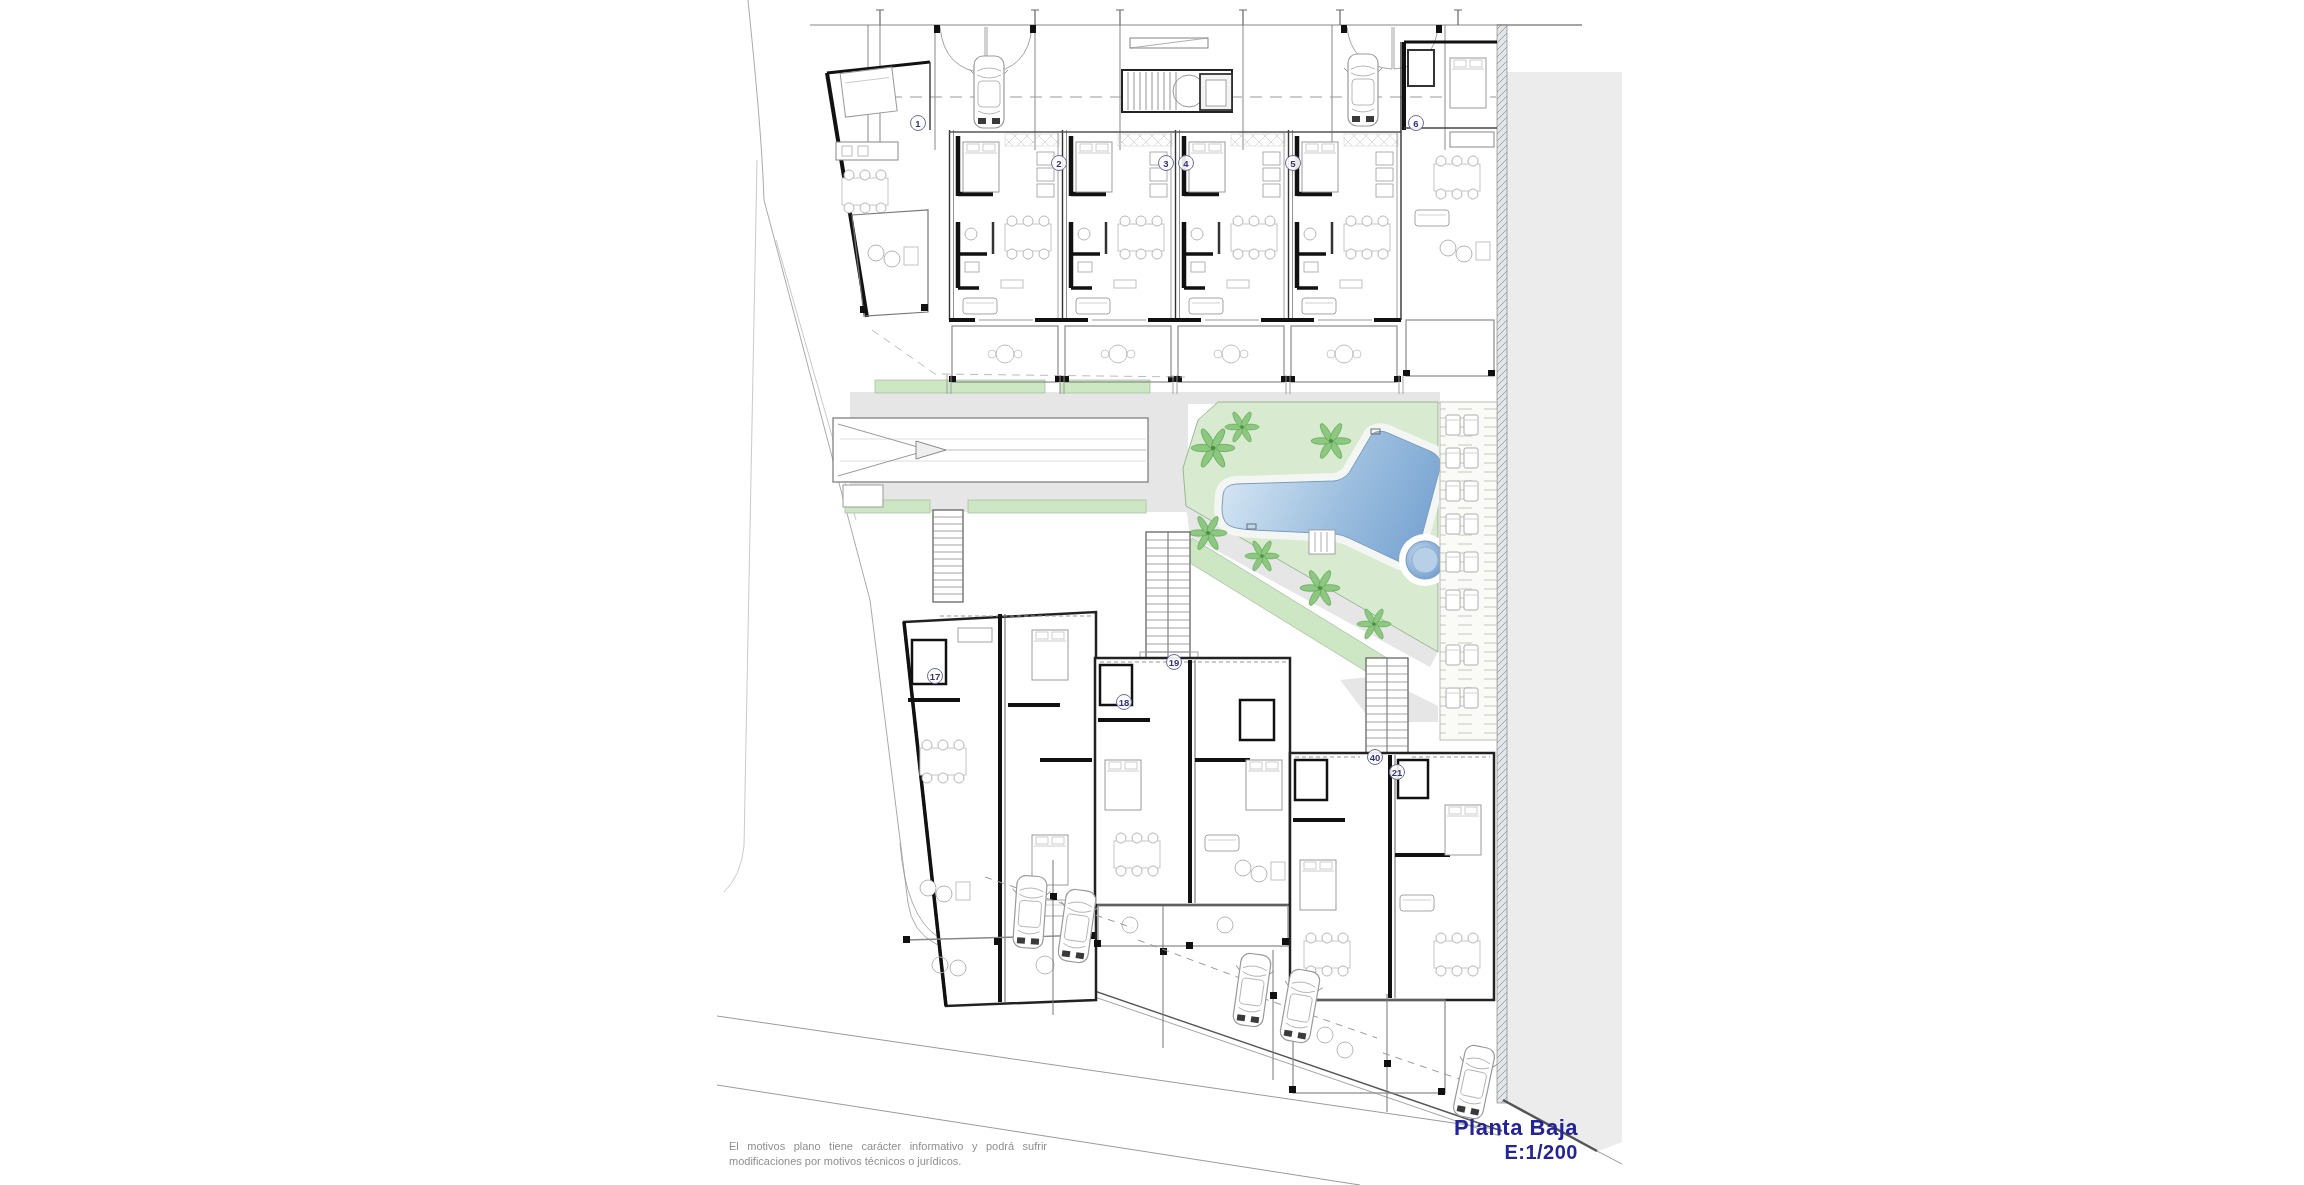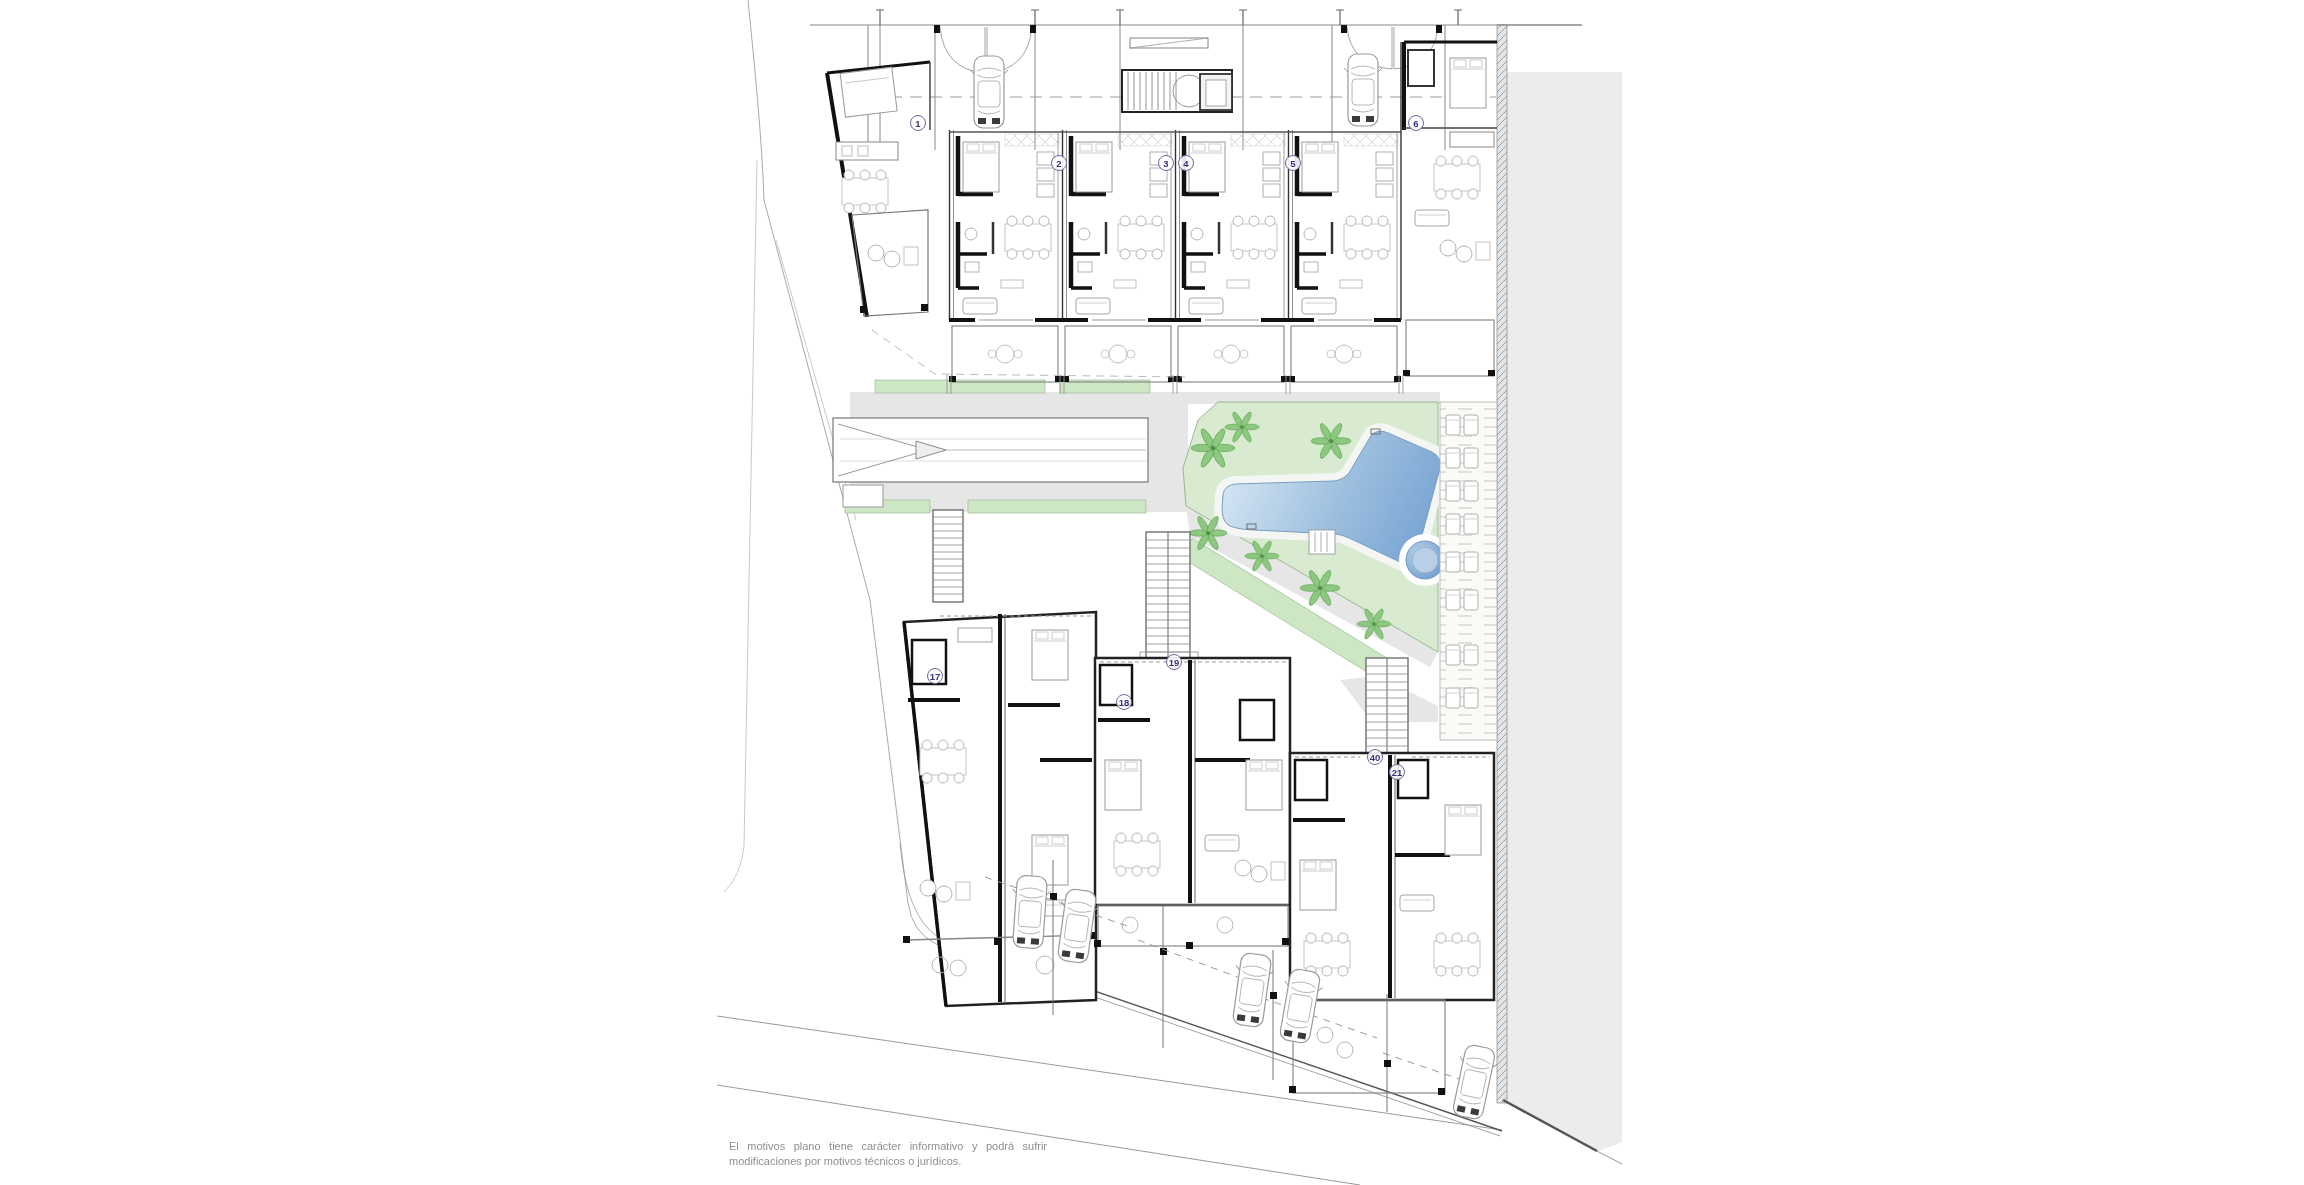--- a/index.html
+++ b/index.html
@@ -407,16 +407,20 @@
       <div class="unit-marker" style="left: 1186px; top: 163px;">4</div>
       <div class="unit-marker" style="left: 1293px; top: 163px;">5</div>
       <div class="unit-marker" style="left: 1416px; top: 123px;">6</div>
       <div class="unit-marker" style="left: 935px; top: 632px; margin-top: 44px;">17</div>
       <div class="unit-marker" style="left: 1124px; top: 662px; margin-top: 40px;">18</div>
       <div class="unit-marker" style="left: 1174px; top: 662px;">19</div>
       <div class="unit-marker" style="left: 1375px; top: 757px;">40</div>
       <div class="unit-marker" style="left: 1397px; top: 772px;">21</div>
     </div>
 
+<div class="title-block">
+  <div class="title-line1">Planta Baja</div>
+  <div class="title-line2">E:1/200</div>
+</div>
 
 <div class="disclaimer">El motivos plano tiene carácter informativo y podrá sufrir modificaciones por motivos técnicos o jurídicos.</div>
 
 </div>
 
 </body></html>

